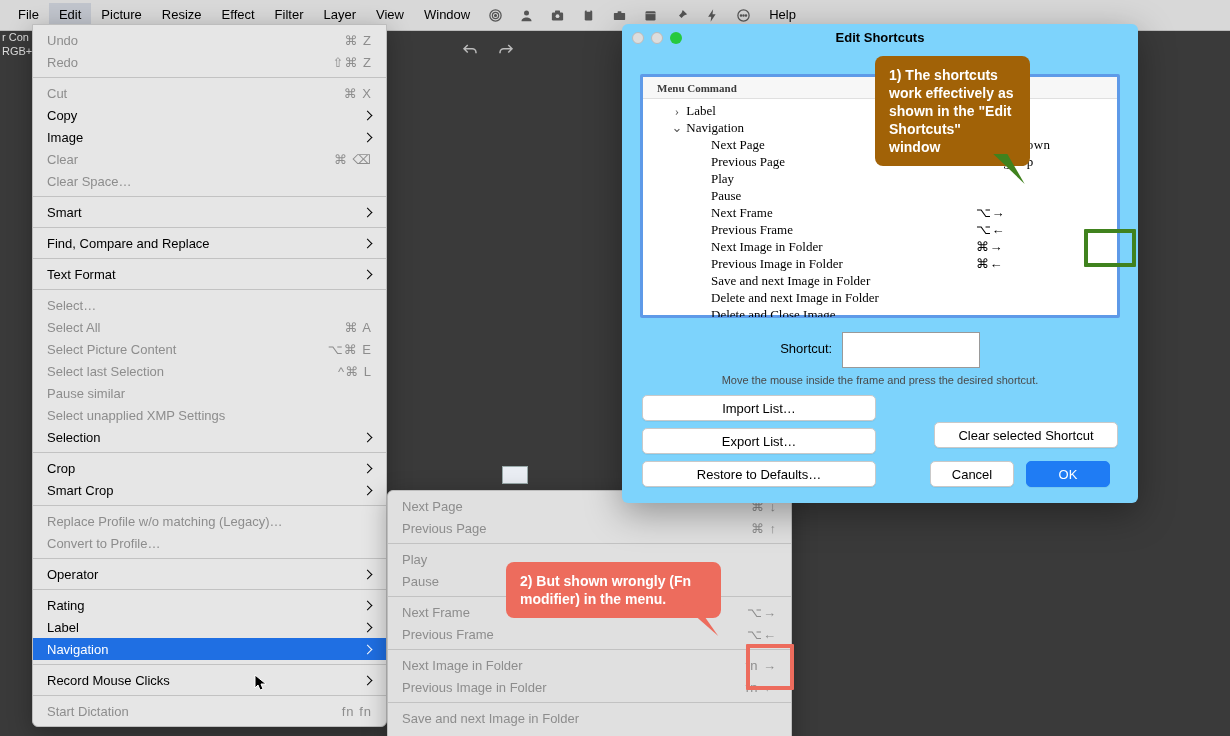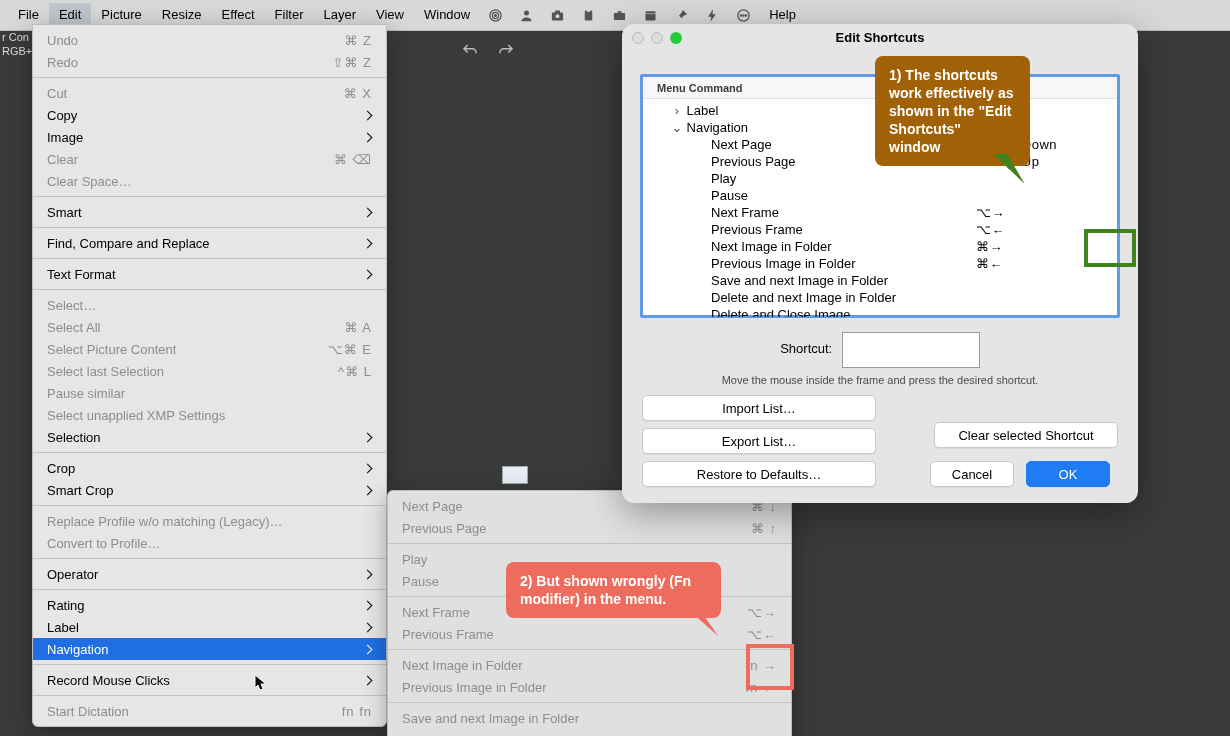--- a/index.html
+++ b/index.html
@@ -134,22 +134,22 @@
     border: 1px solid #9aa;
   }
 
   
   .shortcuts-panel {
     position: absolute;
     top: 24px;
     left: 622px;
     width: 516px;
     height: 479px;
-    background: #e5e5e5;
-    border-radius: 12px;
+    background: #7dd3fc;
+    border-radius: 6px;
     box-shadow: 0 10px 36px rgba(0,0,0,0.35);
   }
   .traffic {
     position: absolute;
     top: 8px; left: 10px;
     display: flex; gap: 7px;
   }
   .traffic .dot {
     width: 12px; height: 12px; border-radius: 50%;
   }
@@ -164,20 +164,21 @@
   }
   .list-frame {
     position: absolute;
     top: 50px;
     left: 18px;
     right: 18px;
     height: 244px;
     border: 3px solid #5e9ae8;
     border-radius: 2px;
     background: #fff;
+    font-family: Liberation Serif, serif;
   }
   .list-header {
     display: flex;
     height: 22px;
     border-bottom: 1px solid #e0e0e0;
     background: #f7f7f7;
     font-size: 11px;
     color: #3b3b3b;
     font-weight: 600;
   }

